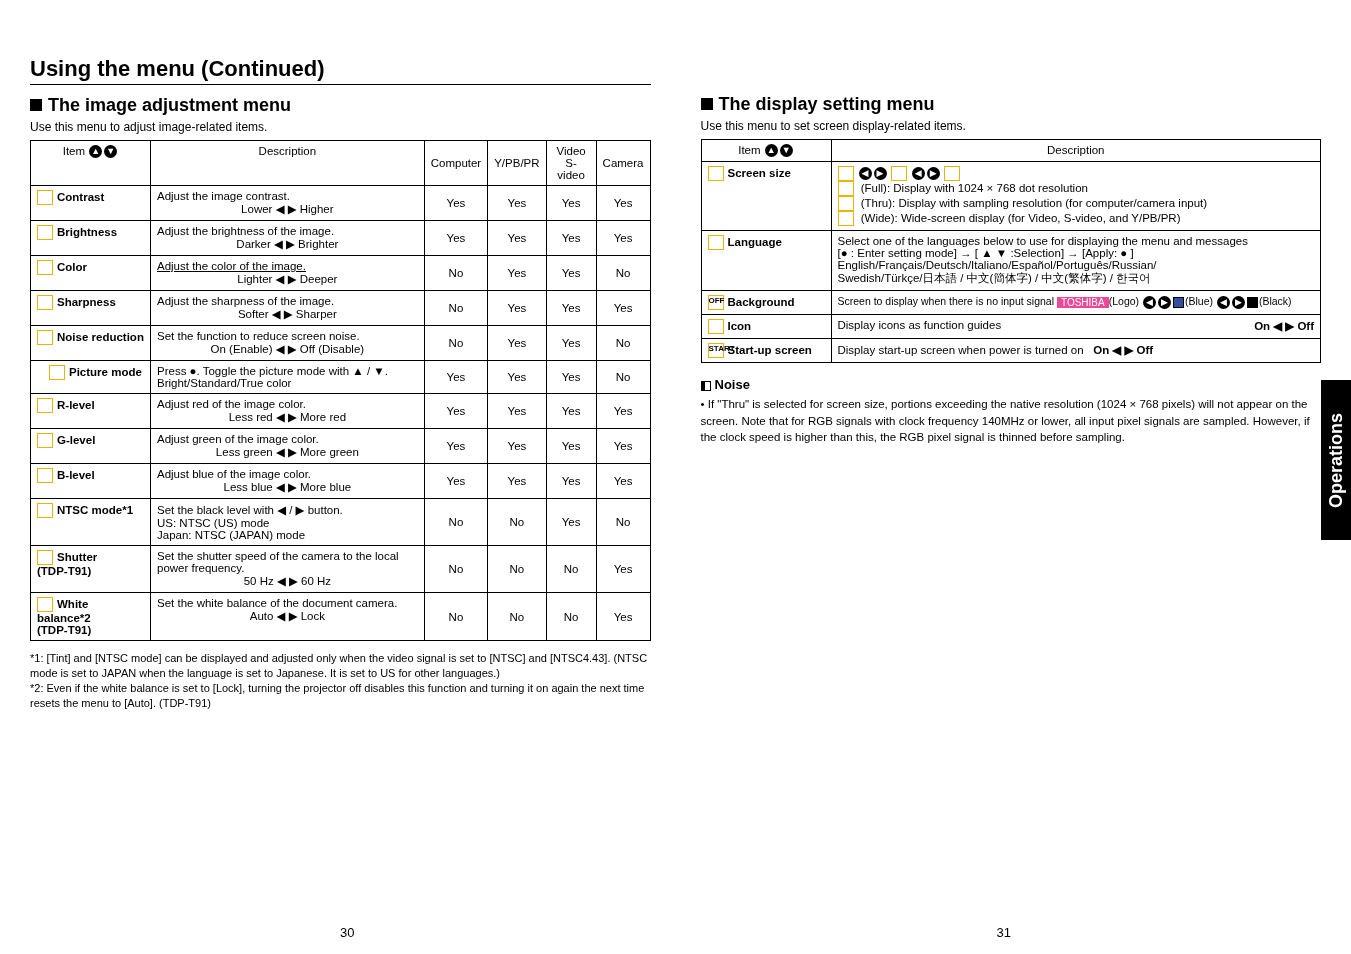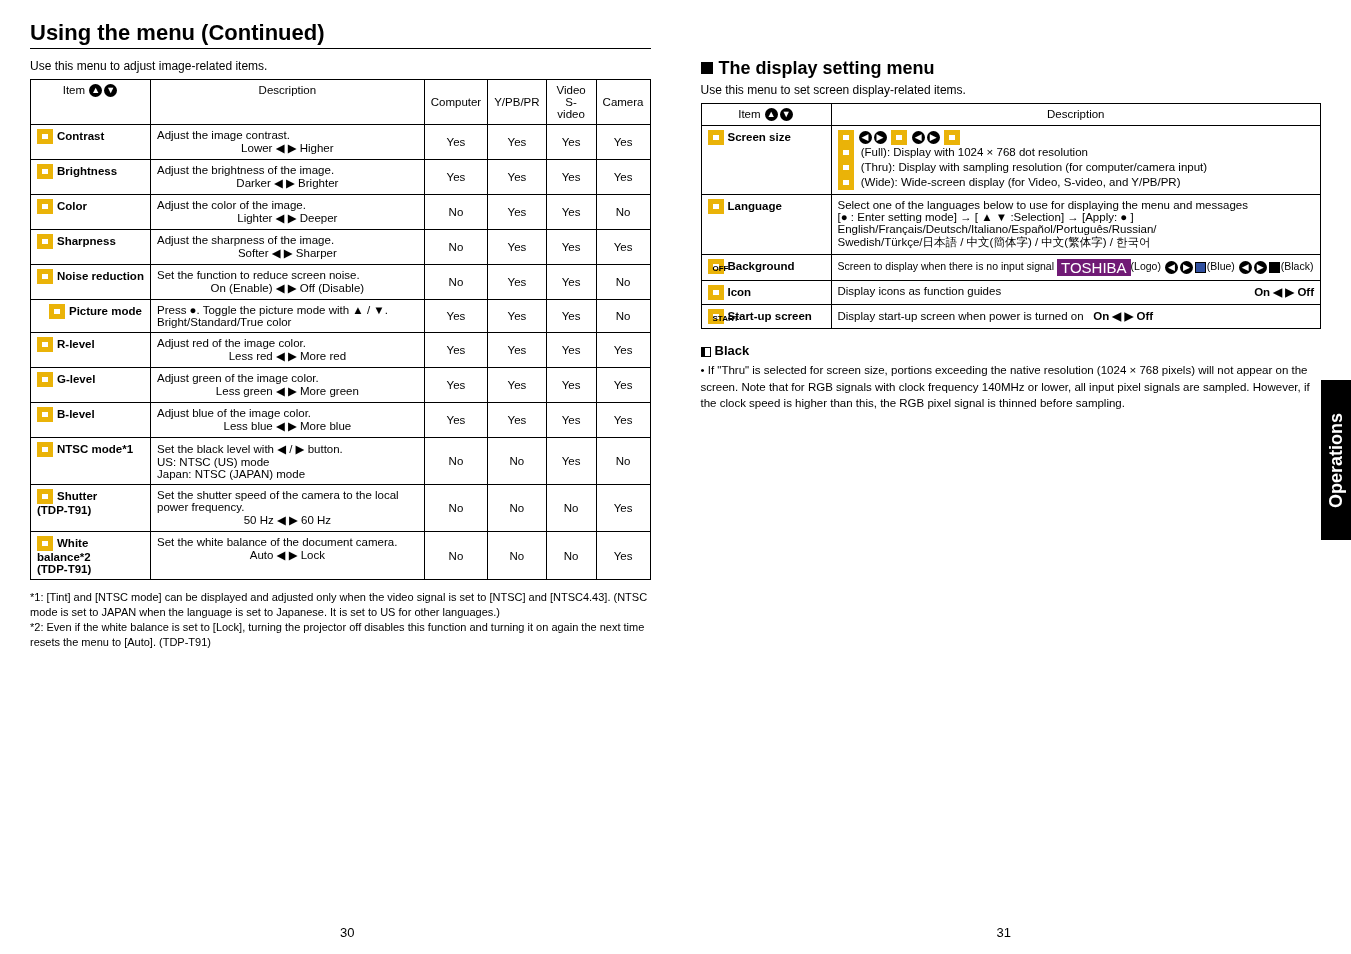--- a/index.html
+++ b/index.html
@@ -10,20 +10,21 @@
     color: #000;
     background: #fff;
     width: 1351px;
     height: 954px;
     position: relative;
   }
   .page {
     display: flex;
     gap: 50px;
     padding: 20px 30px;
+    margin-top: 36px;
   }
   .col {
     flex: 1;
   }
   .col-right {
     position: relative;
   }
   .heading-main {
     font-size: 22px;
     font-weight: bold;
@@ -82,21 +83,21 @@
     font-size: 9px;
     line-height: 13px;
     text-align: center;
     vertical-align: middle;
     margin: 0 1px;
   }
   .icon-box {
     display: inline-block;
     width: 16px;
     height: 15px;
-    border: 5px solid #eab308;
+    border: 1px solid #eab308;
     vertical-align: middle;
     margin-right: 4px;
     font-size: 8px;
     line-height: 10px;
     text-align: center;
     background: #fff;
   }
   .footnotes {
     font-size: 11px;
     margin-top: 10px;
@@ -138,23 +139,23 @@
   }
   .pagenum {
     position: absolute;
     bottom: 14px;
     font-size: 13px;
   }
   .pagenum.left { left: 340px; }
   .pagenum.right { right: 340px; }
   .logo-box {
     display: inline-block;
-    background: #701a75;
+    background: #ec4899;
     color: #fff;
-    font-size: 15px;
+    font-size: 10px;
     padding: 0 4px;
     vertical-align: middle;
   }
   .sq {
     display:inline-block;
     width:11px;
     height:11px;
     border:1px solid #000;
     vertical-align:middle;
     margin:0 1px;
@@ -163,20 +164,21 @@
   .sq.black{background:#000;}
   .desc-line2 { text-align: center; }
 </style>
 </head>
 <body>
 
 <div class="page">
 
   <div class="col">
     <h1 class="heading-main">Using the menu (Continued)</h1>
+    <div class="section-title"><span class="blk"></span><span>The image adjustment menu</span></div>
     <div class="intro">Use this menu to adjust image-related items.</div>
 
     <table class="menu">
       <thead>
         <tr>
           <th><span>Item</span> <span class="circ">▲</span><span class="circ">▼</span></th>
           <th>Description</th>
           <th class="cell-yn">Computer</th>
           <th class="cell-yn">Y/PB/PR</th>
           <th class="cell-yn" style="white-space:pre-line">Video
@@ -203,21 +205,21 @@
               <div class="desc-line2">Darker ◀ ▶ Brighter</div>
             </td>
             <td class="cell-yn">Yes</td>
             <td class="cell-yn">Yes</td>
             <td class="cell-yn">Yes</td>
             <td class="cell-yn">Yes</td>
           </tr>
           <tr>
             <td class="cell-item" style="white-space: pre-line;"><span class="icon-box"></span><span>Color</span></td>
             <td>
-              <div style="white-space: pre-line;">Adjust the color of the image.</div>
+              <div style="white-space: pre-line; text-decoration: underline;">Adjust the color of the image.</div>
               <div class="desc-line2">Lighter ◀ ▶ Deeper</div>
             </td>
             <td class="cell-yn">No</td>
             <td class="cell-yn">Yes</td>
             <td class="cell-yn">Yes</td>
             <td class="cell-yn">No</td>
           </tr>
           <tr>
             <td class="cell-item" style="white-space: pre-line;"><span class="icon-box"></span><span>Sharpness</span></td>
             <td>
@@ -373,20 +375,20 @@
           <td class="cell-item"><span class="icon-box"></span><span>Icon</span></td>
           <td><span>Display icons as function guides</span> <span style="float:right;font-weight:bold">On ◀ ▶ Off</span></td>
         </tr>
         <tr>
           <td class="cell-item"><span class="icon-box">START</span><span>Start-up screen</span></td>
           <td><span>Display start-up screen when power is turned on</span> &nbsp; <b>On ◀ ▶ Off</b></td>
         </tr>
       </tbody>
     </table>
 
-    <div class="note-head"><span class="box"></span><span>Black</span></div>
+    <div class="note-head"><span class="box"></span><span>Noise</span></div>
     <div class="note-body">• If "Thru" is selected for screen size, portions exceeding the native resolution (1024 × 768 pixels) will not appear on the screen. Note that for RGB signals with clock frequency 140MHz or lower, all input pixel signals are sampled. However, if the clock speed is higher than this, the RGB pixel signal is thinned before sampling.</div>
   </div>
 </div>
 
 <div class="ops-tab">Operations</div>
 <div class="pagenum left">30</div>
 <div class="pagenum right">31</div>
 
 </body></html>

